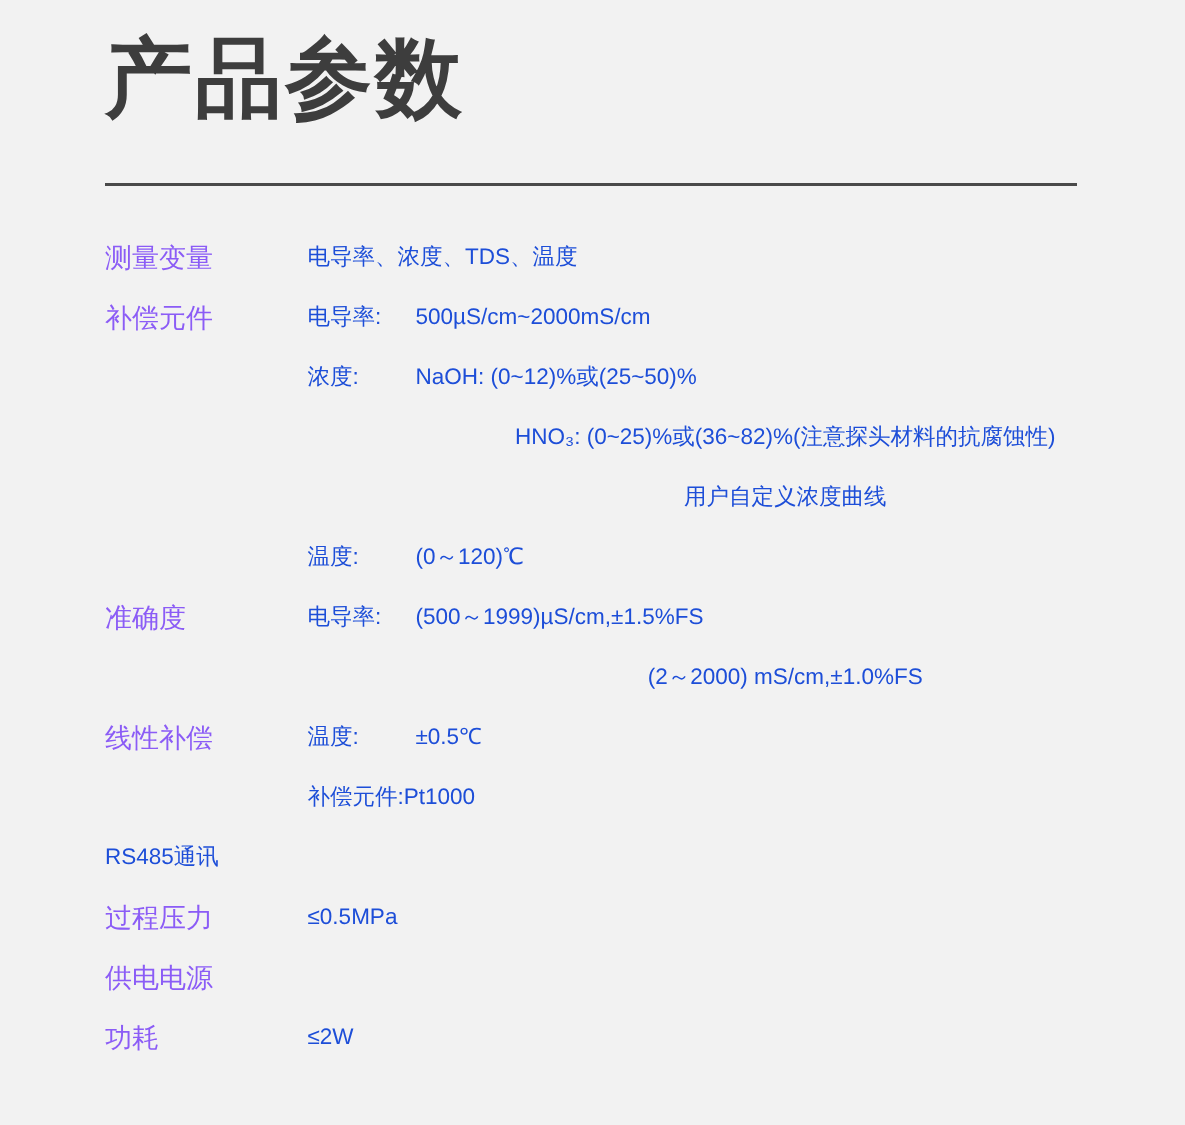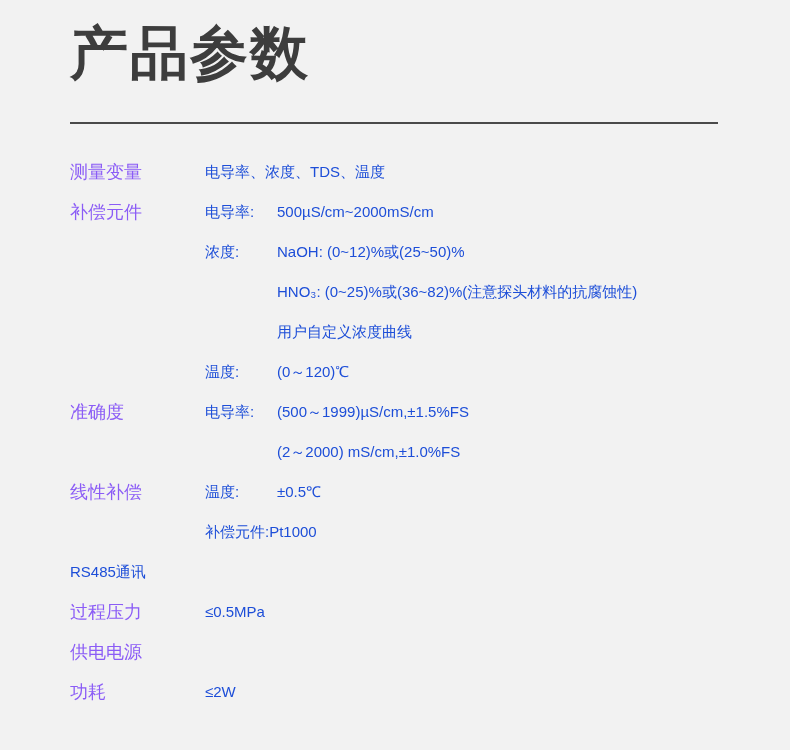--- a/index.html
+++ b/index.html
@@ -74,20 +74,21 @@
     flex: 0 0 72px;
   }
   .vtext {
     flex: 1 1 auto;
   }
   .plain .vtext {
     padding-left: 0;
   }
   .indent {
     padding-left: 72px;
+    text-align: center;
   }
 </style>
 </head>
 <body>
 
 <div class="page">
 
   <div class="title">产品参数</div>
 
   <div class="rule"></div>

